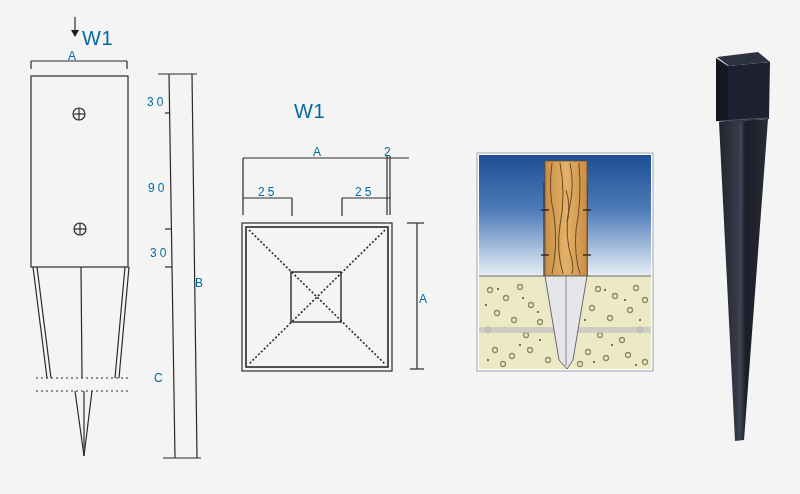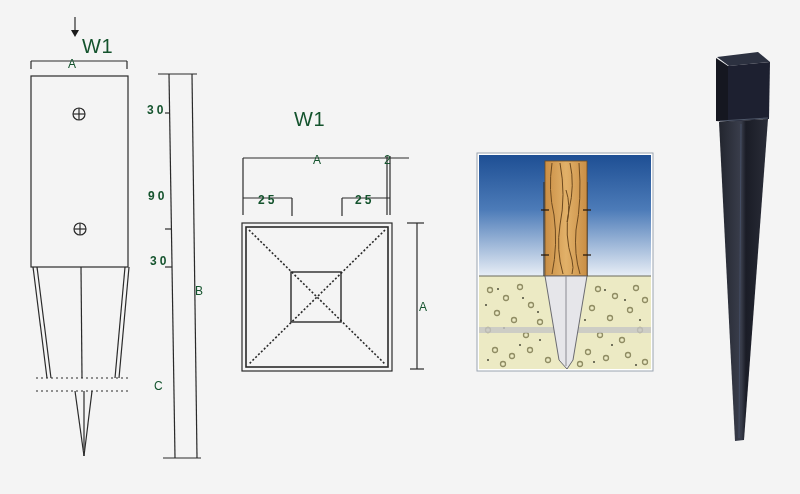--- a/index.html
+++ b/index.html
@@ -15,33 +15,31 @@
       font-family: "Liberation Sans", sans-serif;
     }
     .stage {
       position: absolute;
       left: 0; top: 0;
       width: 800px; height: 494px;
     }
     .lbl {
       position: absolute;
       font-family: "Liberation Sans", sans-serif;
-      color: #14532d;
+      color: #0369a1;
       line-height: 1;
       white-space: nowrap;
-      margin-top: 8px;
     }
     .lbl-title {
       font-size: 20px;
       letter-spacing: 0.5px;
     }
     .lbl-dim {
       font-size: 12px;
       letter-spacing: 3px;
-      font-weight: bold;
     }
     .lbl-letter {
       font-size: 12px;
     }
     svg { position: absolute; left: 0; top: 0; }
   </style>
 </head>
 <body>
 
 <div class="stage">

